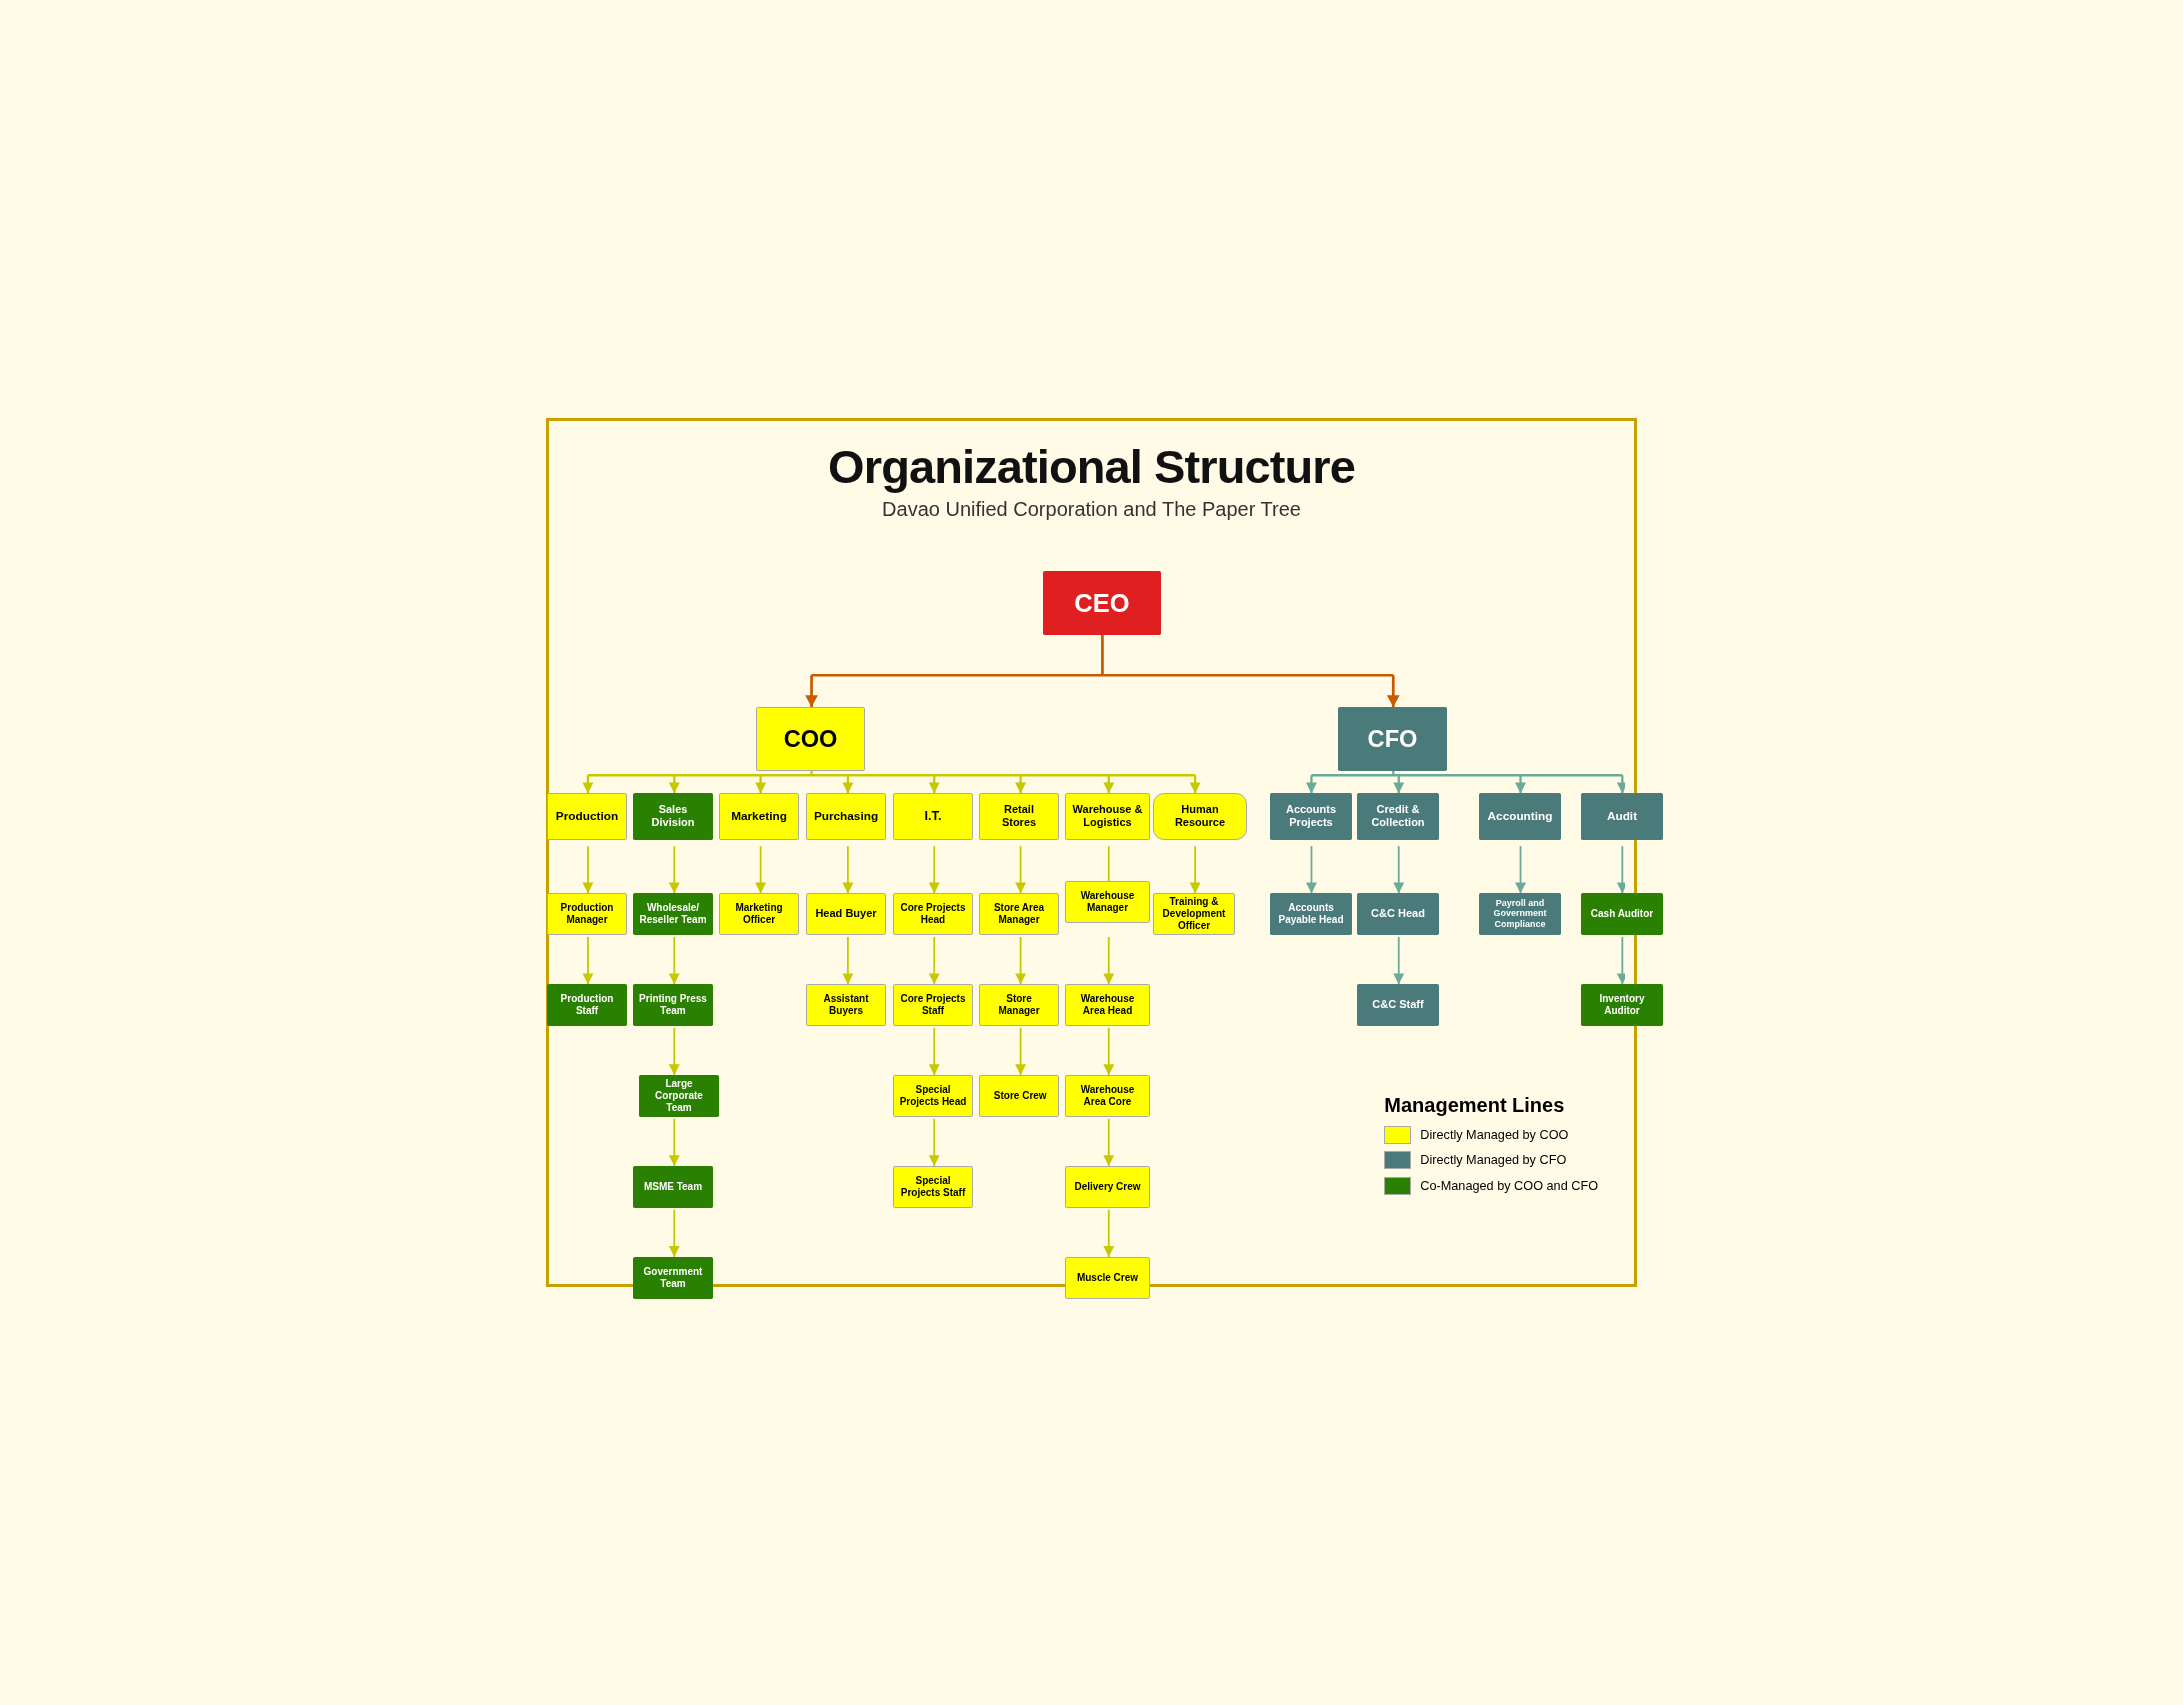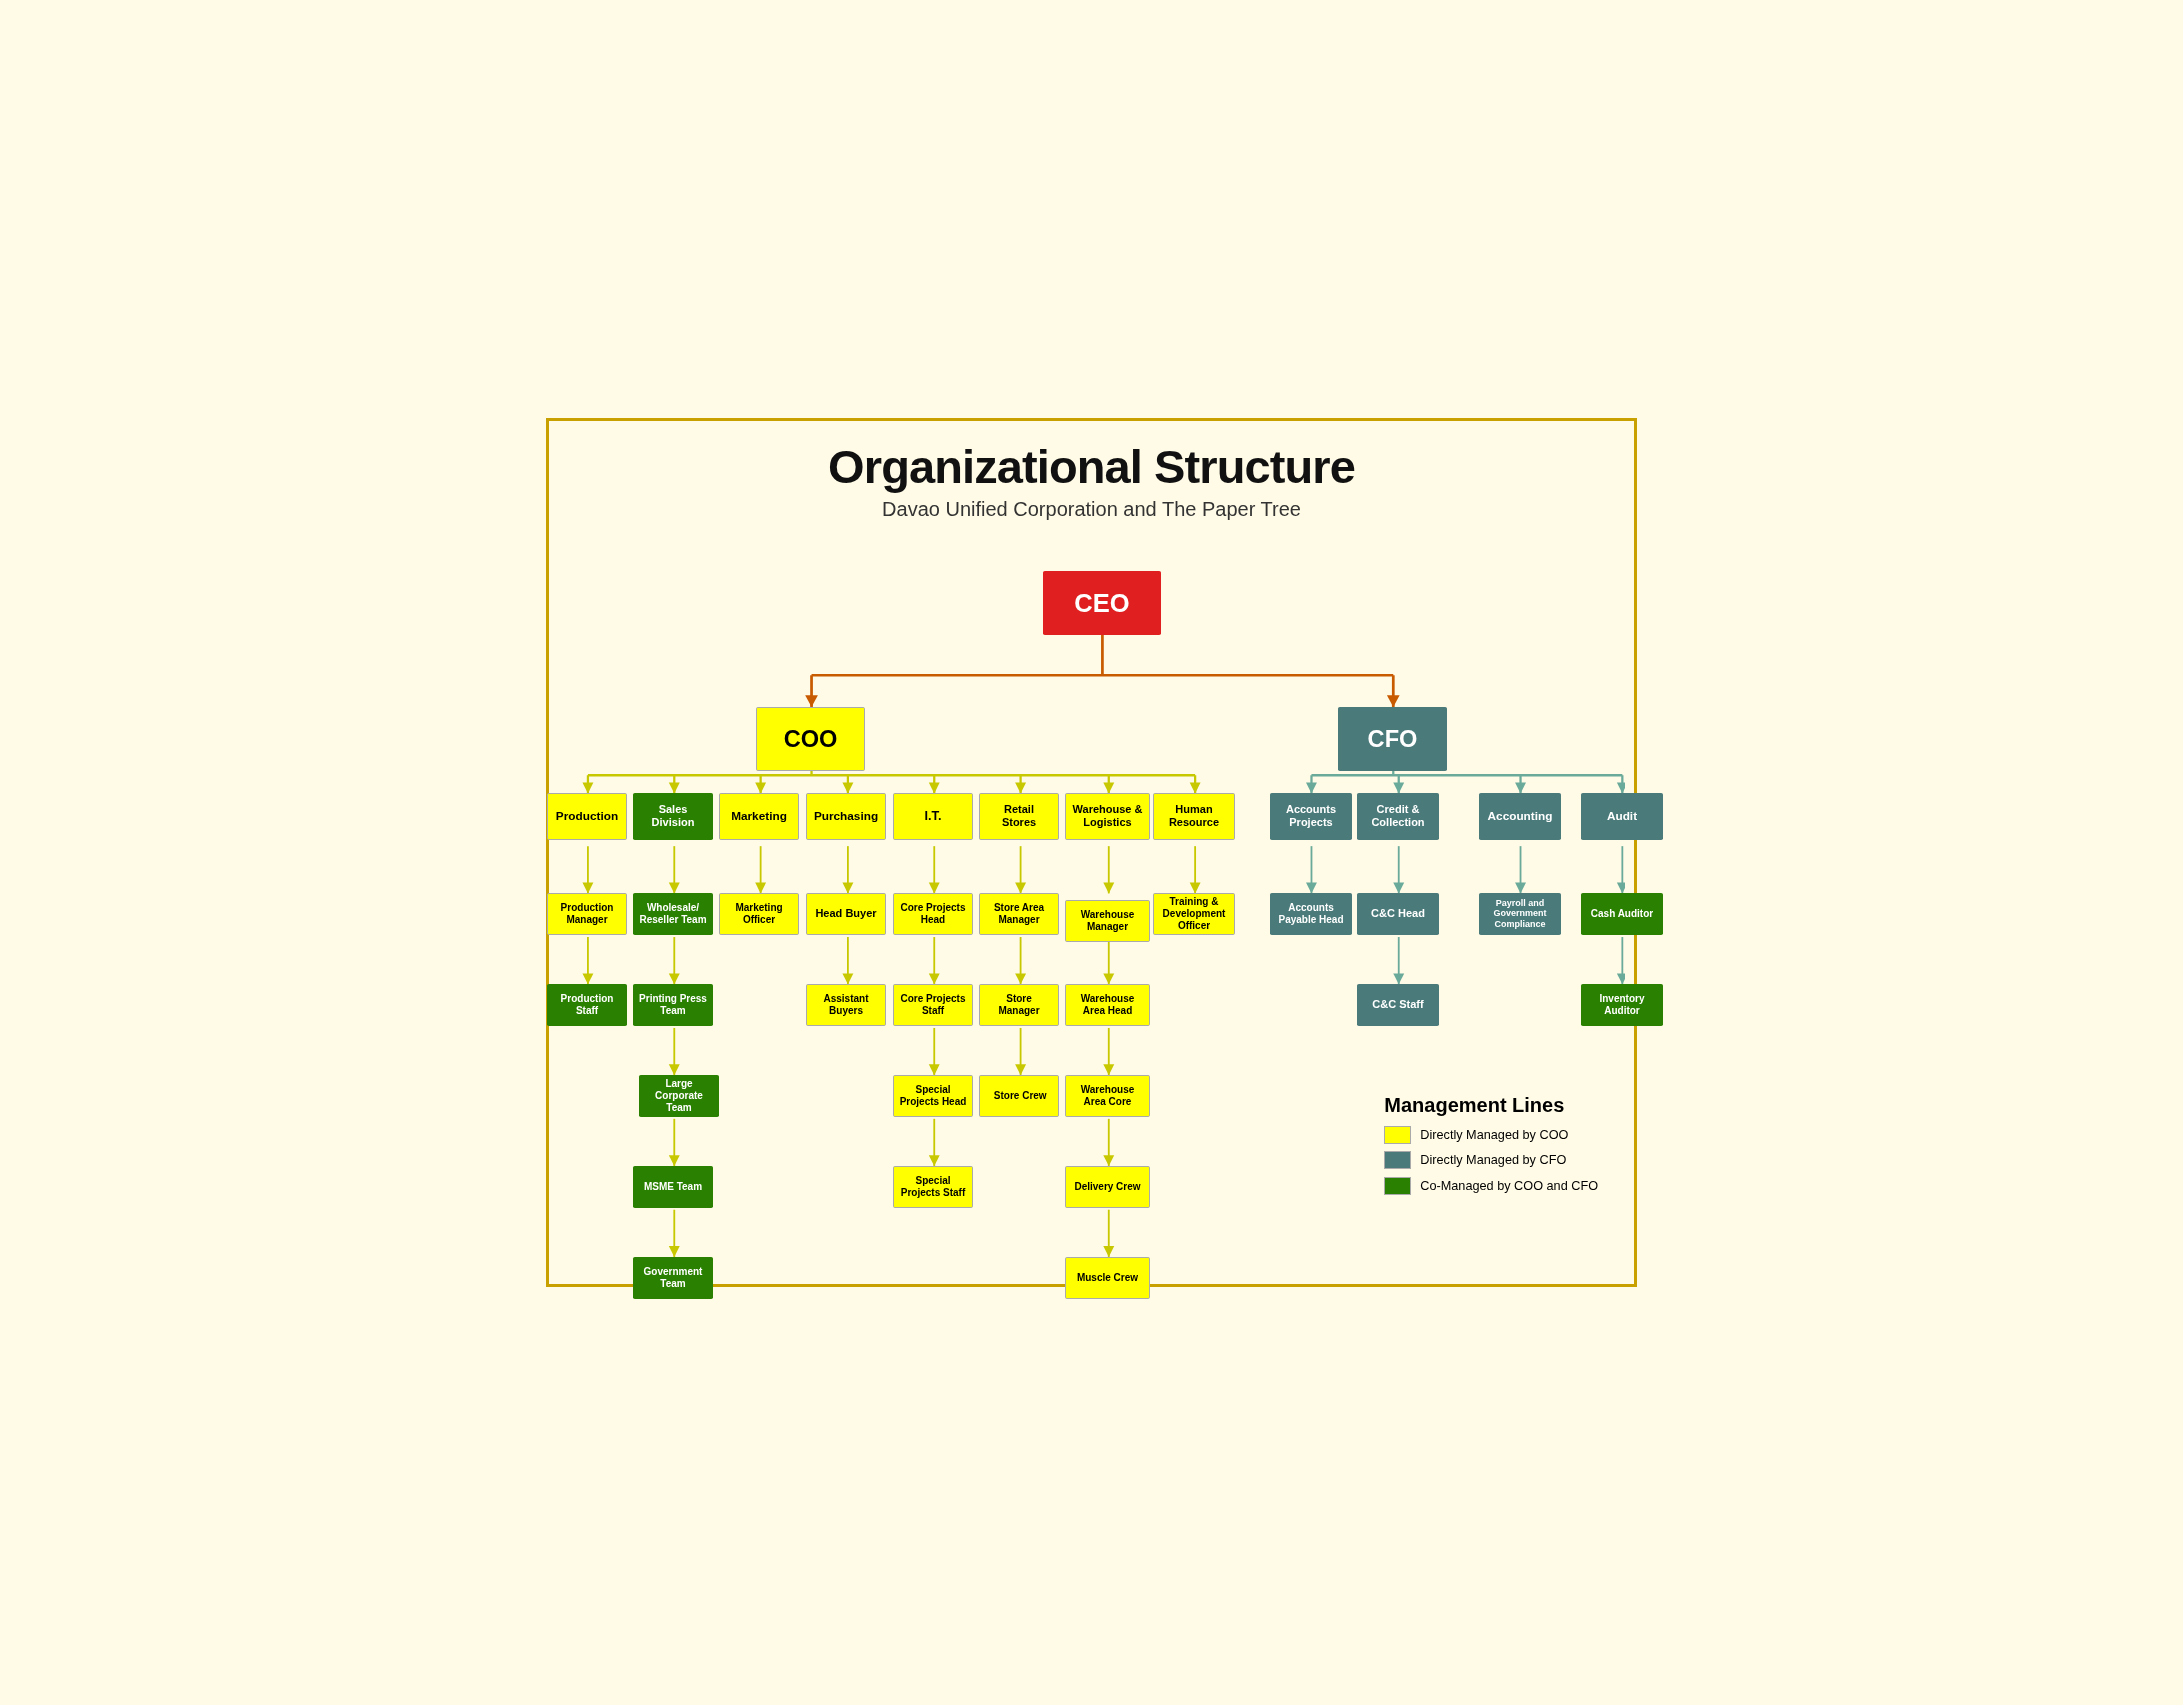--- a/index.html
+++ b/index.html
@@ -293,21 +293,21 @@
 
     <div class="org-node" style="left:421px; top:245px;">
       <div class="box box-yellow box-dept" style="width:80px; height:47px; font-size:11px;">Retail Stores</div>
     </div>
 
     <div class="org-node" style="left:507px; top:245px;">
       <div class="box box-yellow box-dept" style="width:85px; height:47px; font-size:11px;">Warehouse &amp; Logistics</div>
     </div>
 
     <div class="org-node" style="left:595px; top:245px;">
-      <div class="box box-yellow box-dept" style="width:82px; height:47px; font-size:11px;">Human Resource</div>
+      <div class="box box-yellow box-dept" style="width:94px; height:47px; font-size:11px;border-radius:11px;">Human Resource</div>
     </div>
 
     <div class="org-node" style="left:712px; top:245px;">
       <div class="box box-teal box-dept" style="width:82px; height:47px; font-size:11px;">Accounts Projects</div>
     </div>
 
     <div class="org-node" style="left:799px; top:245px;">
       <div class="box box-teal box-dept" style="width:82px; height:47px; font-size:11px;">Credit &amp; Collection</div>
     </div>
 
@@ -336,21 +336,21 @@
     </div>
 
     <div class="org-node" style="left:335px; top:345px;">
       <div class="box box-yellow box-sm" style="width:80px; height:42px; font-size:10px;">Core Projects Head</div>
     </div>
 
     <div class="org-node" style="left:421px; top:345px;">
       <div class="box box-yellow box-sm" style="width:80px; height:42px; font-size:10px;">Store Area Manager</div>
     </div>
 
-    <div class="org-node" style="left:507px; top:352px;">
+    <div class="org-node" style="left:507px; top:333px;">
       <div class="box box-yellow box-sm" style="width:85px; height:42px; font-size:10px;">Warehouse Manager</div>
     </div>
 
     <div class="org-node" style="left:595px; top:345px;">
       <div class="box box-yellow box-sm" style="width:82px; height:42px; font-size:10px;">Training &amp; Development Officer</div>
     </div>
 
     <div class="org-node" style="left:712px; top:345px;">
       <div class="box box-teal box-sm" style="width:82px; height:42px; font-size:10px;">Accounts Payable Head</div>
     </div>

